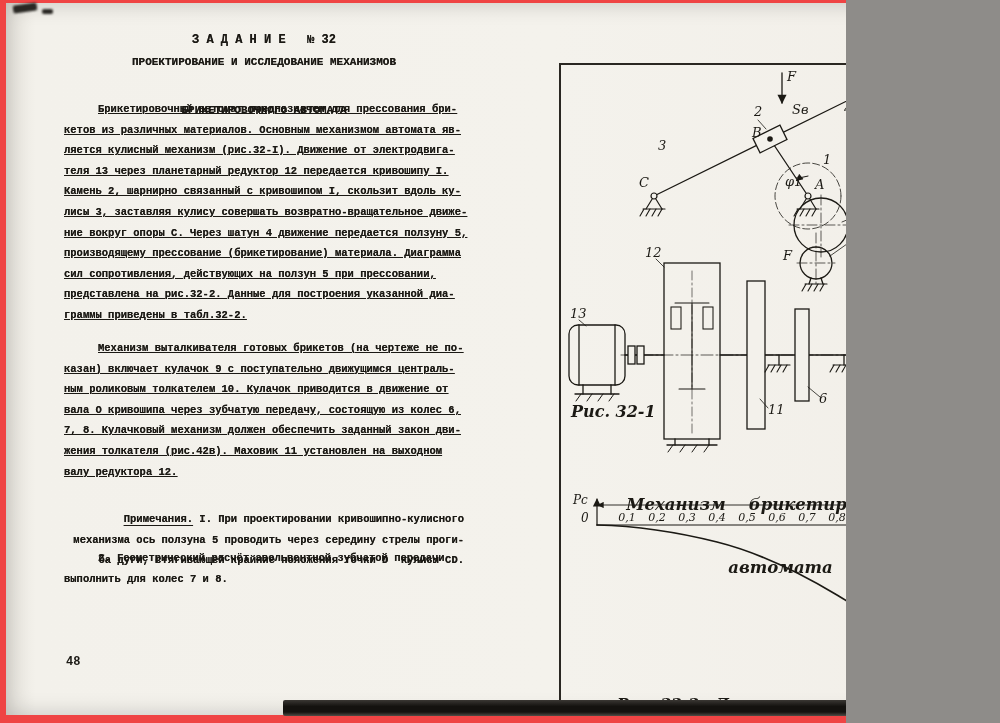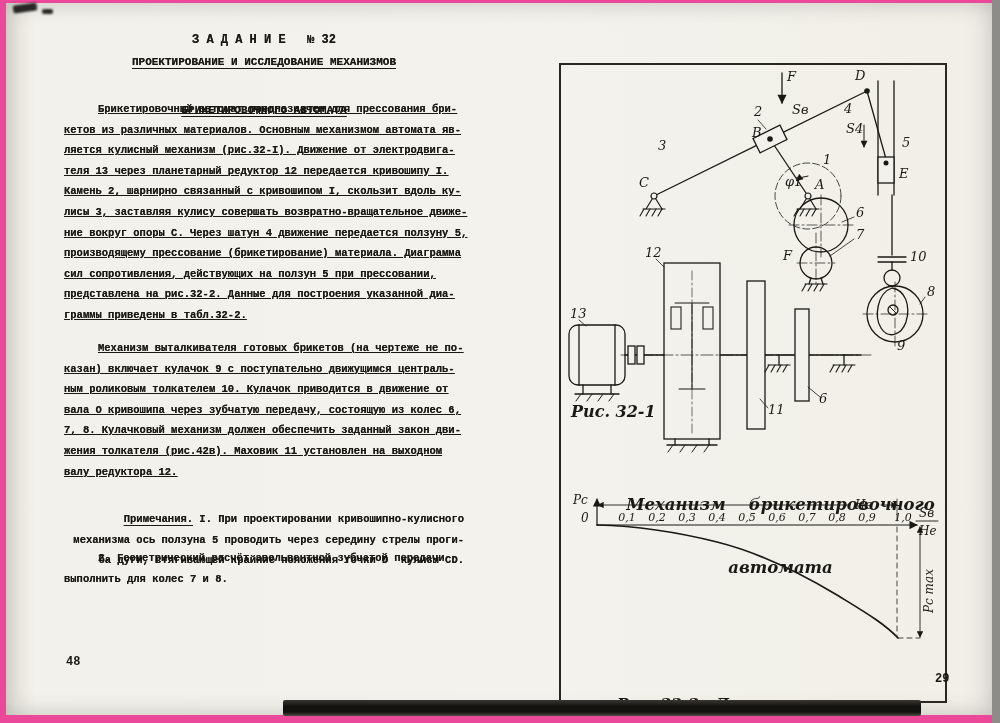--- a/index.html
+++ b/index.html
@@ -1,31 +1,31 @@
 <!DOCTYPE html>
 <html><head>
 <meta charset="utf-8">
 <style>
   html,body{margin:0;padding:0;background:#8e8c89;}
-  .scan{position:relative;width:992px;height:723px;background:#ec4899;overflow:hidden;
+  .scan{position:relative;width:846px;height:723px;background:#ef4444;overflow:hidden;
         font-family:"Liberation Mono","DejaVu Sans Mono",monospace;}
   .paper{position:absolute;left:6px;top:3px;width:988px;height:712px;
          background:linear-gradient(90deg,#e6e3dc 0,#f3f1eb 3%,#f4f2ec 55%,#f2efe9 97%,#eae7e0 100%);
          box-shadow:inset 0 0 22px rgba(0,0,0,.20);}
   .smudge{position:absolute;background:#2a2824;filter:blur(1px);border-radius:2px;}
   .bottom-bar{position:absolute;left:283px;top:700px;width:638px;height:16px;
               background:linear-gradient(180deg,#3a3733,#14120f 40%,#14120f 75%,#504c46);
               filter:blur(.6px);border-radius:2px;}
   
   .left-text{position:absolute;left:64px;top:0;width:400px;height:700px;color:#1b1914;
              font-weight:700;font-size:10.5px;line-height:20.6px;
              text-shadow:0 0 .4px rgba(20,18,14,.8);}
   .doc-title{position:absolute;top:30px;left:0;width:100%;text-align:center;font-size:12px;white-space:pre;}
   .doc-sub{position:absolute;left:0;width:100%;text-align:center;font-size:11px;
-           text-decoration:underline;text-underline-offset:3px;white-space:pre;}
+           text-underline-offset:3px;white-space:pre;}
   .sub1{top:52px;} .sub2{top:56px;margin-top:44px;}
   .para{position:absolute;left:0;width:100%;white-space:pre;text-indent:34px;}
   .p1{top:99px;text-decoration:underline;} .p2{top:338px;text-decoration:underline;} .n1{top:509px;text-align:right;} .n2{top:548px;}
   .u-label{text-decoration:underline;text-underline-offset:3px;}
   .pagenum{position:absolute;font-size:12px;font-weight:700;color:#1b1914;}
   .pn28{left:66px;top:655px;} .pn29{left:366px;top:607px;margin-left:8px;}
   
   .frame{position:absolute;left:559px;top:63px;width:388px;height:640px;
          border:2px solid #2a2722;box-sizing:border-box;}
   .fig1-svg{position:absolute;left:0;top:2px;width:384px;height:382px;}

